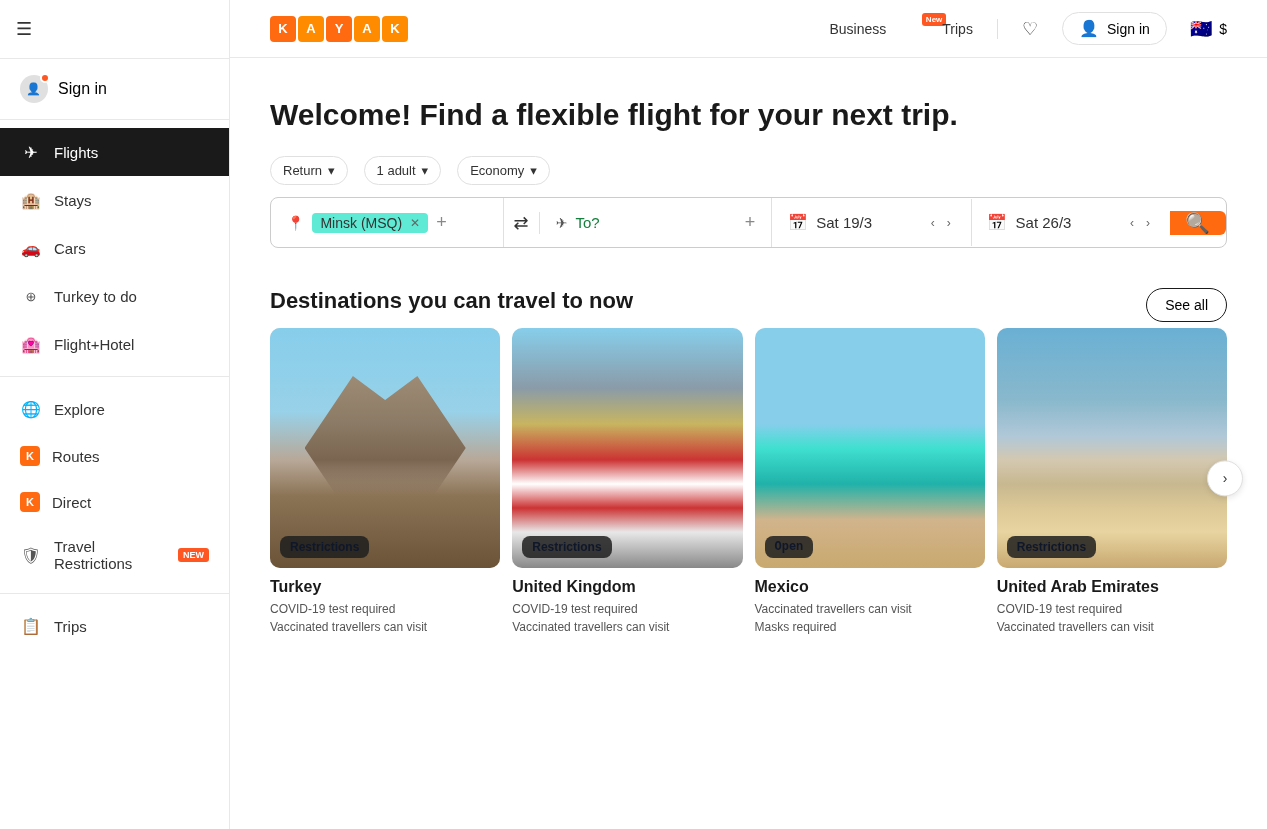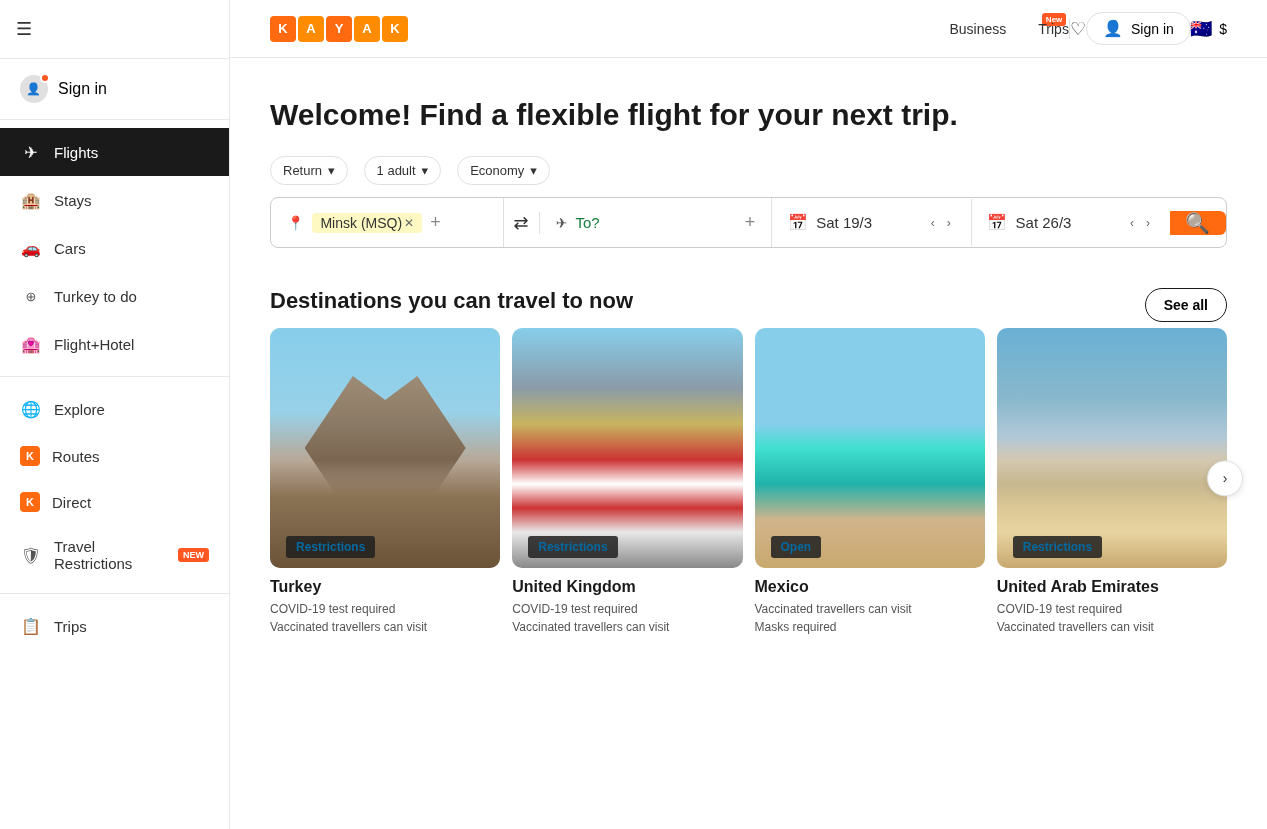--- a/index.html
+++ b/index.html
@@ -136,20 +136,21 @@
       color: #fff;
       border-radius: 4px;
     }
     .logo-letter.k { background: #ff690f; }
     .logo-letter.a { background: #ff8c00; }
     .logo-letter.y { background: #ff690f; }
     .logo-letter.k2 { background: #ff8c00; }
     .top-nav-right {
       display: flex;
       align-items: center;
+      gap: 24px;
     }
     .top-nav-link {
       font-size: 14px;
       color: #333;
       cursor: pointer;
       position: relative;
     }
     .nav-new-badge {
       position: absolute;
       top: -8px;
@@ -221,21 +222,22 @@
       flex: 1;
       border-right: 1px solid #e0e0e0;
       cursor: pointer;
       position: relative;
     }
     .search-field-icon { font-size: 14px; color: #555; margin-right: 8px; }
     .search-field-text { font-size: 15px; color: #333; flex: 1; }
     .search-field-tag {
       display: flex;
       align-items: center;
-      background: #fef9c3;
+      gap: 6px;
+      background: #5eead4;
       border-radius: 4px;
       padding: 2px 8px;
       font-size: 14px;
       color: #333;
     }
     .tag-close {
       cursor: pointer;
       color: #666;
       font-size: 12px;
       margin-left: 2px;
@@ -311,21 +313,21 @@
       color: #666;
       margin-top: 2px;
       margin-bottom: 20px;
     }
     .see-all-btn {
       border: 1.5px solid #1a1a1a;
       background: #fff;
       padding: 8px 18px;
       border-radius: 20px;
       font-size: 14px;
-      font-weight: 700;
+      font-weight: 400;
       cursor: pointer;
       white-space: nowrap;
     }
     .destinations-grid {
       display: flex;
       gap: 12px;
       position: relative;
     }
     .dest-card {
       flex: 1;
@@ -337,29 +339,29 @@
       height: 240px;
       border-radius: 10px;
       overflow: hidden;
       position: relative;
       background: #ccc;
       margin-bottom: 10px;
     }
     .dest-badge {
       position: absolute;
       bottom: 10px;
-      left: 16px;
+      left: 10px;
       padding: 4px 10px;
-      border-radius: 3px;
+      border-radius: 8px;
       font-size: 12px;
       font-weight: 600;
-      color: #0369a1;
+      color: #0f172a;
     }
     .dest-badge.restrictions { background: rgba(30,30,30,0.85); }
-    .dest-badge.open { background: rgba(30,30,30,0.85); }
+    .dest-badge.open { background: rgba(30,30,30,0.85); font-family: Liberation Mono, monospace; }
     .dest-name {
       font-size: 16px;
       font-weight: 700;
       color: #1a1a1a;
       margin-bottom: 4px;
     }
     .dest-info {
       font-size: 12px;
       color: #555;
       line-height: 1.5;

